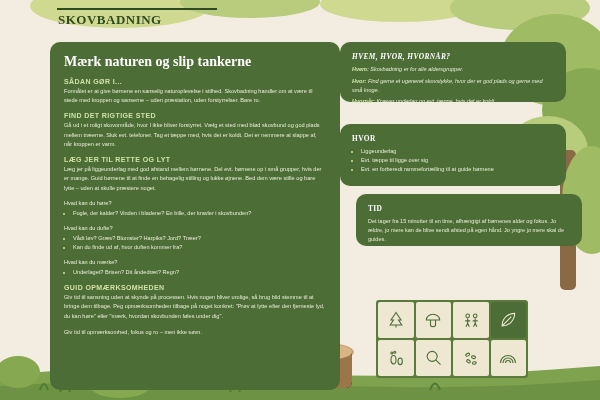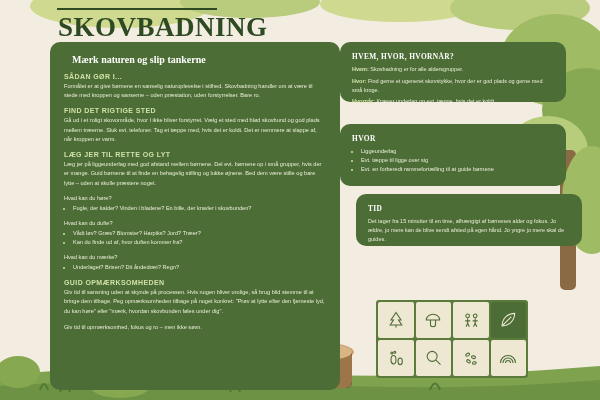--- a/index.html
+++ b/index.html
@@ -12,21 +12,21 @@
   }
   .page {
     position:absolute; inset:0;
     background:#f3ece0;
   }
   
   .bg-foliage { position:absolute; pointer-events:none; }
 
   .title {
     position:absolute; left:58px; top:12px;
-    font-size:27px; font-weight:bold; letter-spacing:0.5px;
+    font-size:13px; font-weight:bold; letter-spacing:0.5px;
     color:#2e4a22;
     font-family:"Liberation Serif", serif;
   }
   .title-rule {
     position:absolute; left:57px; top:8px; width:160px; height:2px;
     background:#2e4a22;
   }
 
   .card {
     position:absolute;
@@ -35,43 +35,43 @@
     color:#f0efe2;
     padding:10px 12px;
   }
   .card.main {
     left:50px; top:42px; width:290px; height:348px;
     background:#4c6d35;
     padding:12px 14px 10px 14px;
     overflow:hidden;
   }
   .card h2 {
-    margin:0 0 8px 8px;
-    font-size:10px;
+    margin:0 0 8px 0;
+    font-size:14px;
     font-weight:bold;
     color:#ffffff;
     font-family:"Liberation Serif", serif;
   }
   .sec-h {
     font-size:7px; font-weight:bold; color:#cfe0a8;
     letter-spacing:0.4px; margin:7px 0 2px 0;
     text-transform:uppercase;
   }
   .body-t {
     font-size:5.6px; line-height:1.65; color:#e9ecd8; margin:0;
   }
   .q {
     font-size:5.6px; line-height:1.65; color:#e9ecd8; margin:6px 0 1px 0;
   }
   ul.bul { margin:1px 0 0 0; padding-left:9px; }
   ul.bul li { font-size:5.6px; line-height:1.6; color:#e9ecd8; margin:0; }
   ul.bul li::marker { color:#cfe0a8; }
 
   .card.right { width:226px; }
-  .r1 { left:340px; top:42px; height:60px; background:#4c6d35; }
+  .r1 { left:340px; top:42px; height:60px; background:#4c6d35;font-style:italic; }
   .r2 { left:340px; top:124px; height:62px; background:#4c6d35; }
   .r3 { left:356px; top:194px; height:52px; background:#4c6d35; }
   .rh {
     font-size:7.4px; font-weight:bold; color:#ffffff;
     letter-spacing:0.4px; margin:0 0 4px 0;
     font-family:"Liberation Serif", serif;
   }
   .kv { font-size:5.5px; line-height:1.6; color:#e9ecd8; margin:0 0 3px 0; }
   .kv b { color:#d7e6b0; }
 

